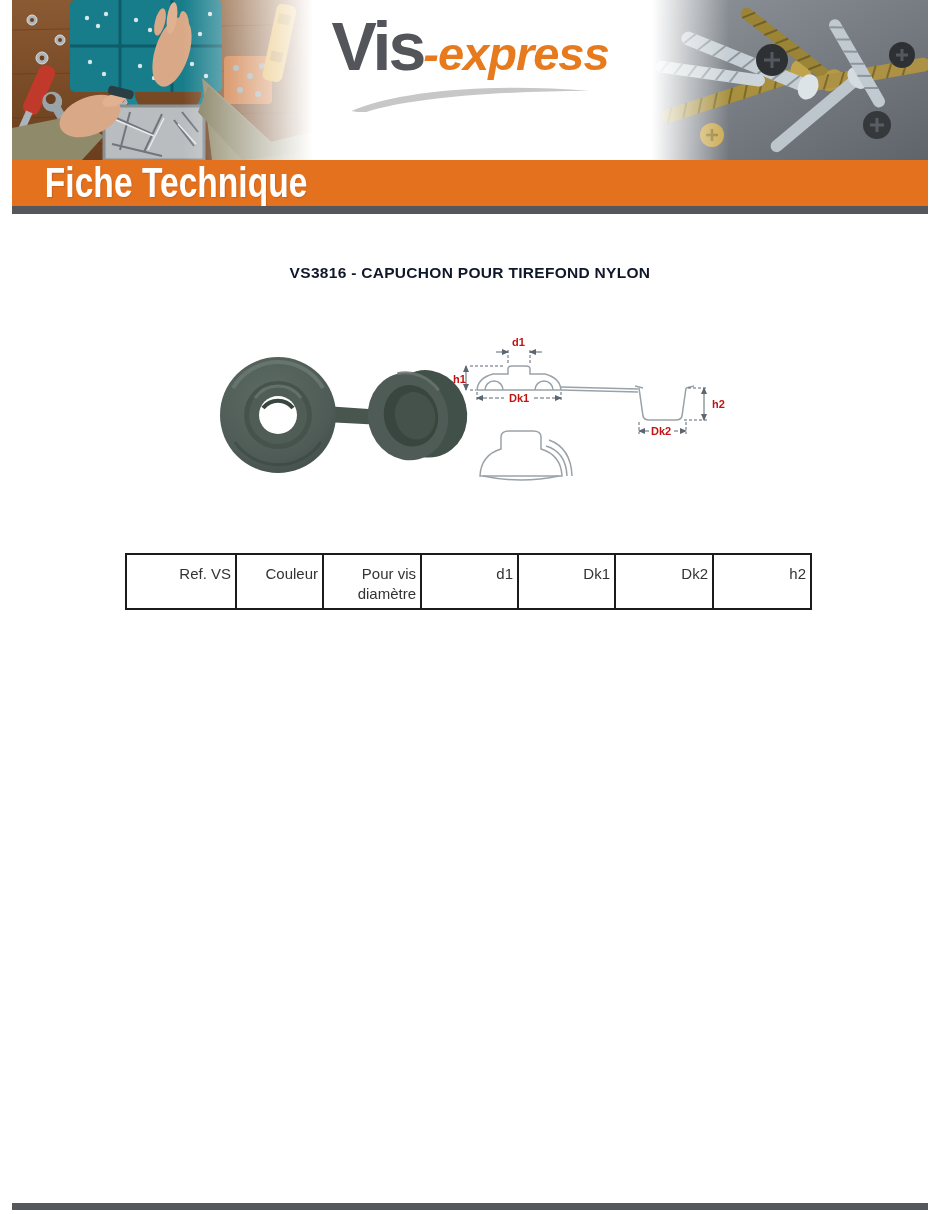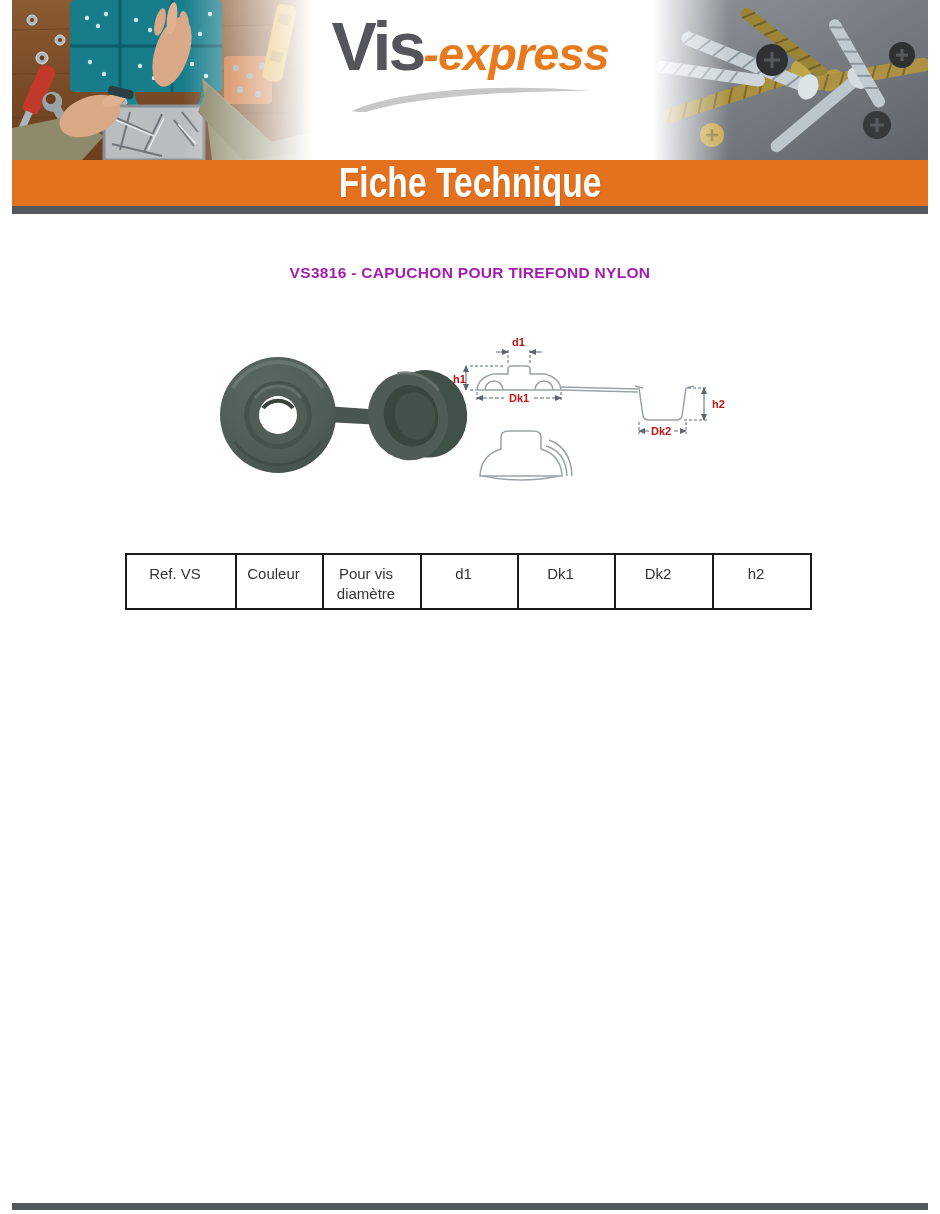--- a/index.html
+++ b/index.html
@@ -18,39 +18,39 @@
 
   .logo-wrap { position:absolute; left:50%; top:12px; transform:translateX(-50%);
       text-align:center; white-space:nowrap; }
   .logo-line { line-height:1; }
   .logo-vis { font-size:68px; font-weight:bold; color:#54555a; letter-spacing:-3px; }
   .logo-express { font-size:47px; font-weight:bold; font-style:italic; color:#e87a1e; letter-spacing:-1px; }
   .logo-swoosh { display:block; margin:2px auto 0 auto; }
 
   
   .banner { position:absolute; left:12px; top:160px; width:916px; height:46px;
-      background:#e4711e; display:flex; align-items:center; justify-content:center; }
+      background:#e4711e; display:flex; align-items:center; }
   .banner-text { color:#ffffff; font-weight:bold; font-size:42px; line-height:1;
       display:inline-block; transform:scaleX(0.8); letter-spacing:0px;
       text-shadow:1px 1px 1px rgba(120,50,0,0.25); }
   .divider { position:absolute; left:12px; top:206px; width:916px; height:8px; background:#54585c; }
 
   
   .product-title { position:absolute; left:0; top:264px; width:940px; text-align:center;
-      color:#a21caf; font-weight:bold; font-size:15.5px; letter-spacing:0.3px; }
+      color:#0f172a; font-weight:bold; font-size:15.5px; letter-spacing:0.3px; }
 
   
   .product-photo { position:absolute; left:205px; top:338px; }
   .tech-diagram  { position:absolute; left:452px; top:328px; }
 
   
   .spec-table-wrap { position:absolute; left:125px; top:553px; }
   table.spec { border-collapse:collapse; table-layout:fixed; }
   table.spec th, table.spec td { border:2px solid #1b1b1b; color:#333;
-      font-size:15px; font-weight:normal; text-align:center; padding-left:9px; padding-right:21px; }
+      font-size:15px; font-weight:normal; text-align:right; padding-left:9px; padding-right:4px; }
   table.spec th { height:55px; vertical-align:top; padding-top:9px; line-height:1.35; }
   table.spec td { height:35px; vertical-align:middle; }
 
   
   .footer-bar { position:absolute; left:12px; top:1203px; width:916px; height:7px; background:#54585c; }
 </style>
 </head>
 <body>
 
 <div class="page">

